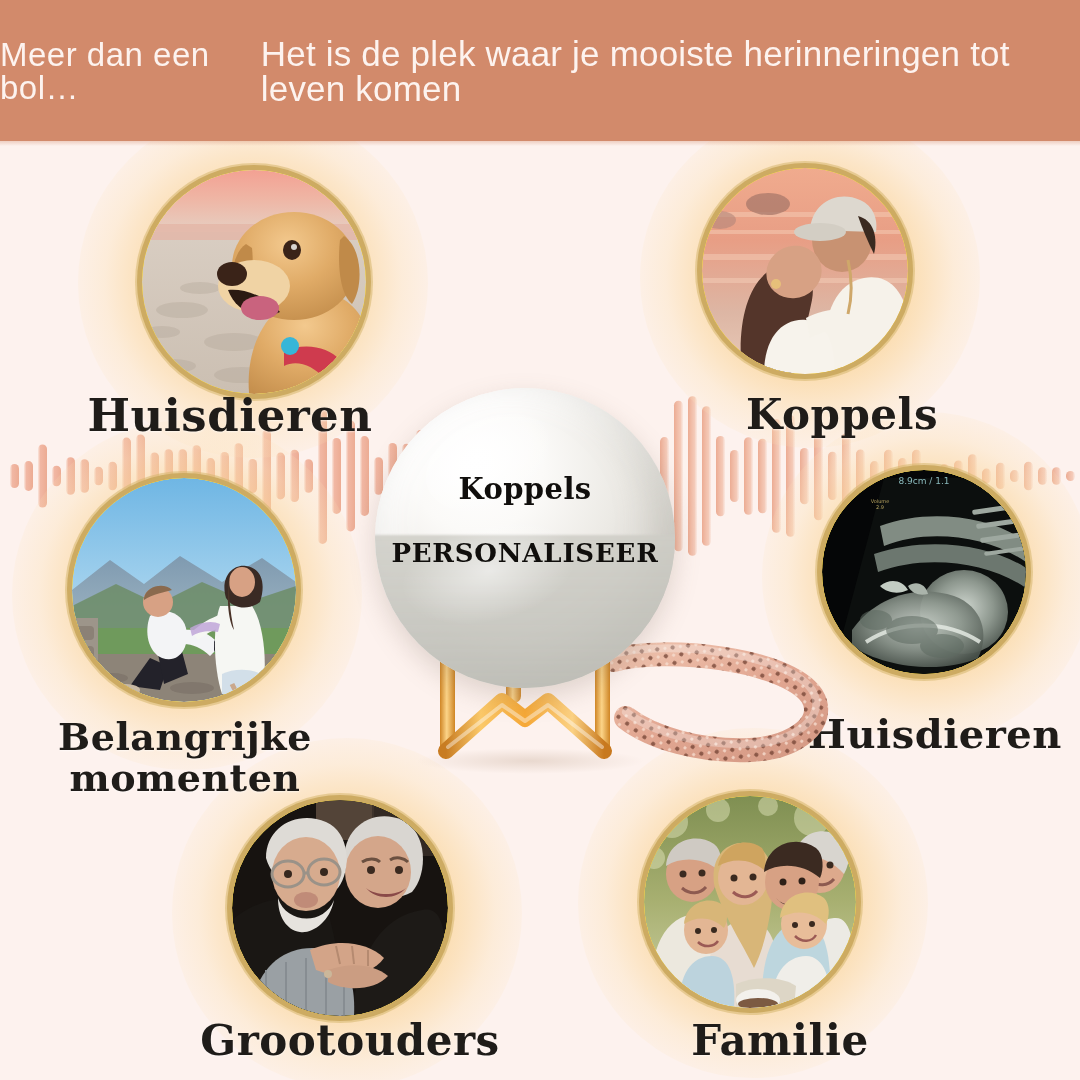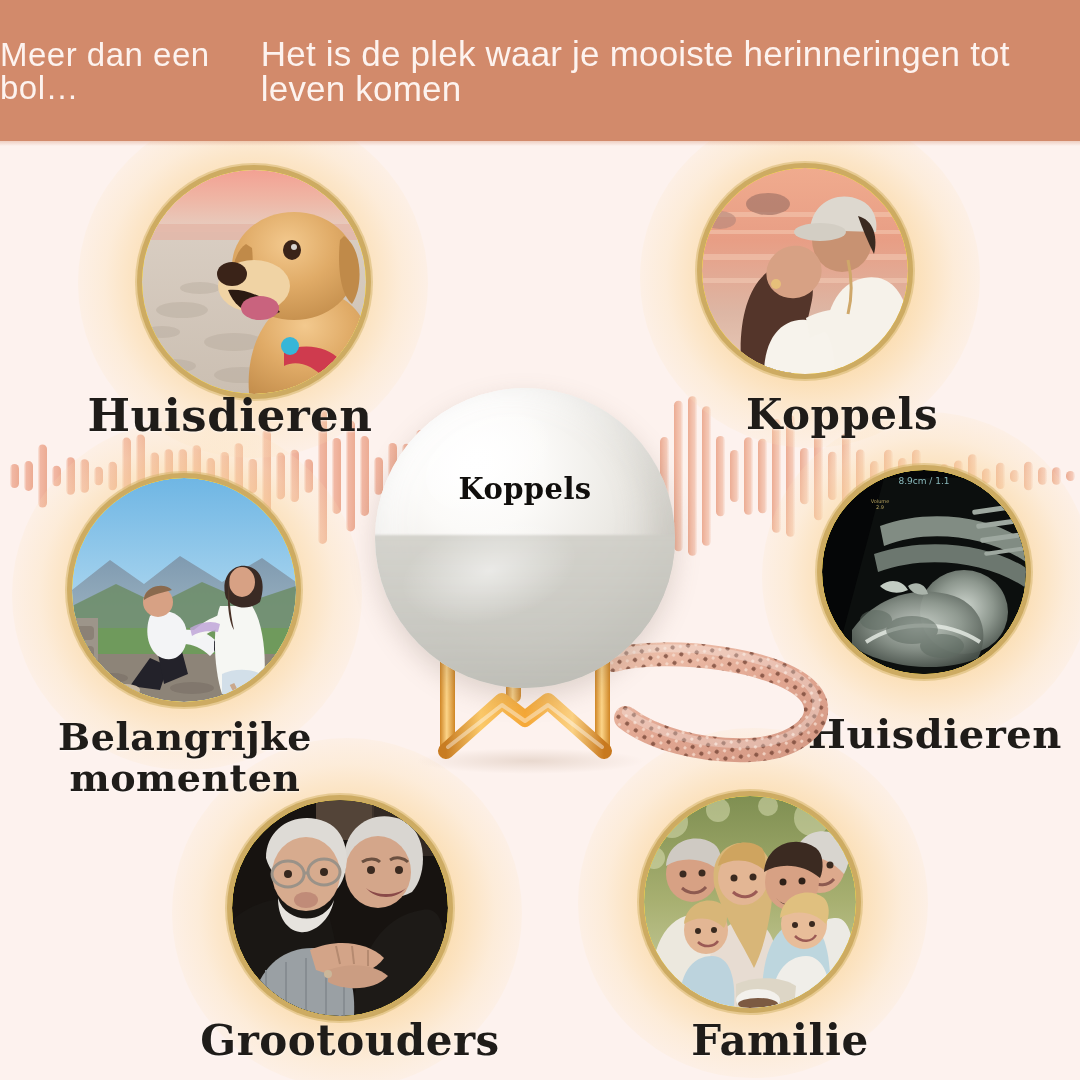--- a/index.html
+++ b/index.html
@@ -568,20 +568,21 @@
     <path d="M14 30 C64 16 186 28 212 66 C228 92 196 118 150 120 C100 122 52 108 26 88" stroke="url(#ropeTex)" stroke-width="24" fill="none" stroke-linecap="round" opacity=".95"></path>
     <path d="M14 30 C64 16 186 28 212 66 C228 92 196 118 150 120 C100 122 52 108 26 88" stroke="rgba(255,255,255,.28)" stroke-width="8" fill="none" stroke-linecap="round" transform="translate(0,-6)"></path>
   </svg>
 
   <div class="orb">
     <div class="orb-band"></div>
     <div class="orb-hi"></div>
     <div class="orb-hi2"></div>
     <div class="orb-txt">
       <div class="orb-t1">Koppels</div>
+      <div class="orb-t2">PERSONALISEER</div>
     </div>
   </div>
 
   <svg class="stand" viewBox="0 0 186 110" aria-hidden="true">
     <defs>
       <linearGradient id="goldS" x1="0" y1="0" x2="1" y2="0">
         <stop offset="0" stop-color="#c87c22"></stop>
           <stop offset="0.22" stop-color="#fbc96a"></stop>
         <stop offset="0.5" stop-color="#f6a836"></stop>
           <stop offset="0.8" stop-color="#fbd183"></stop>

